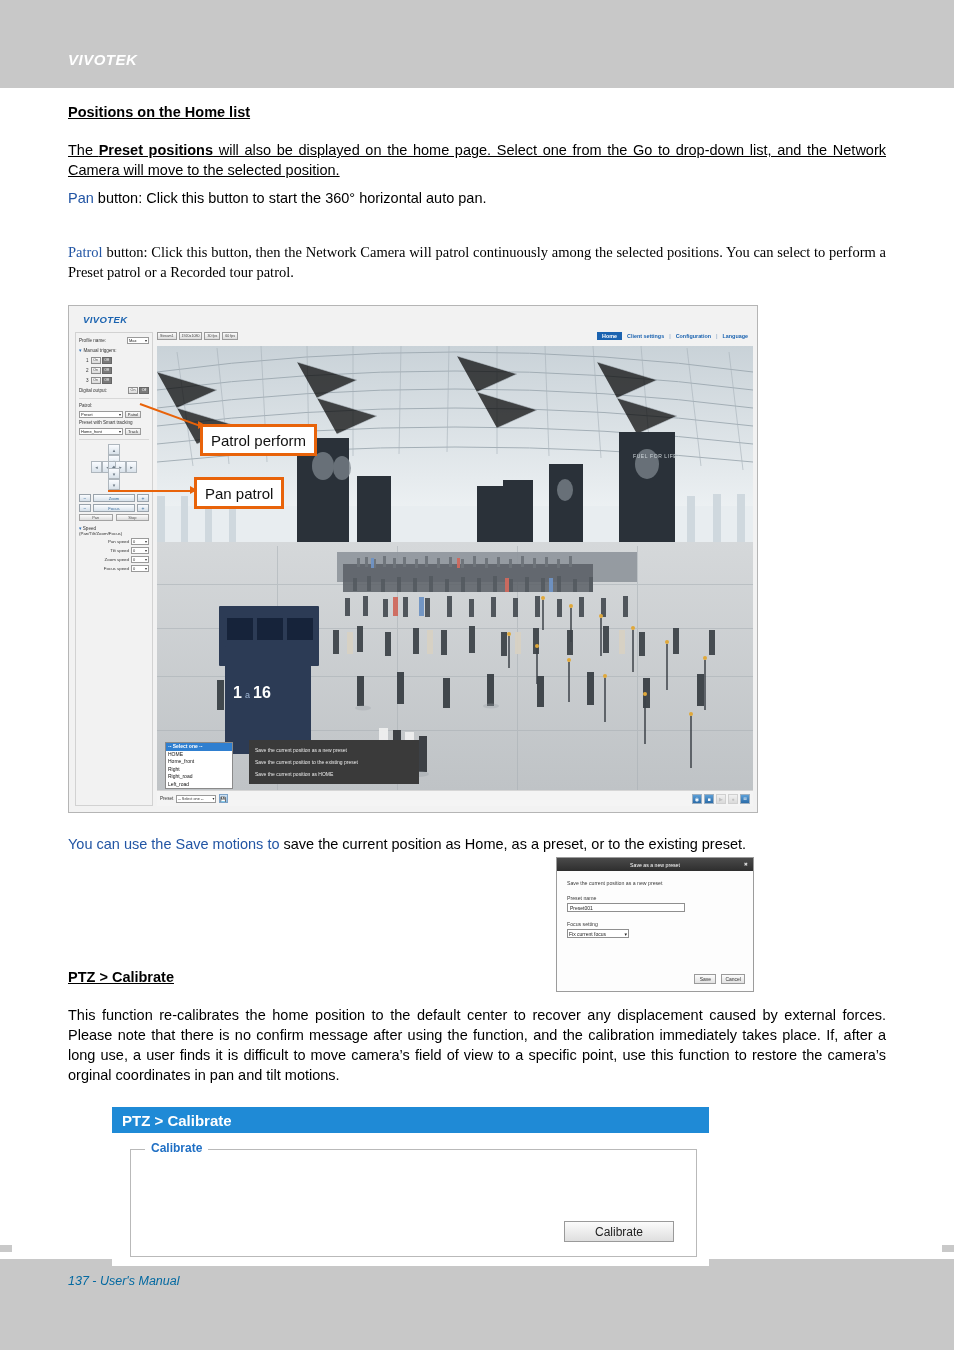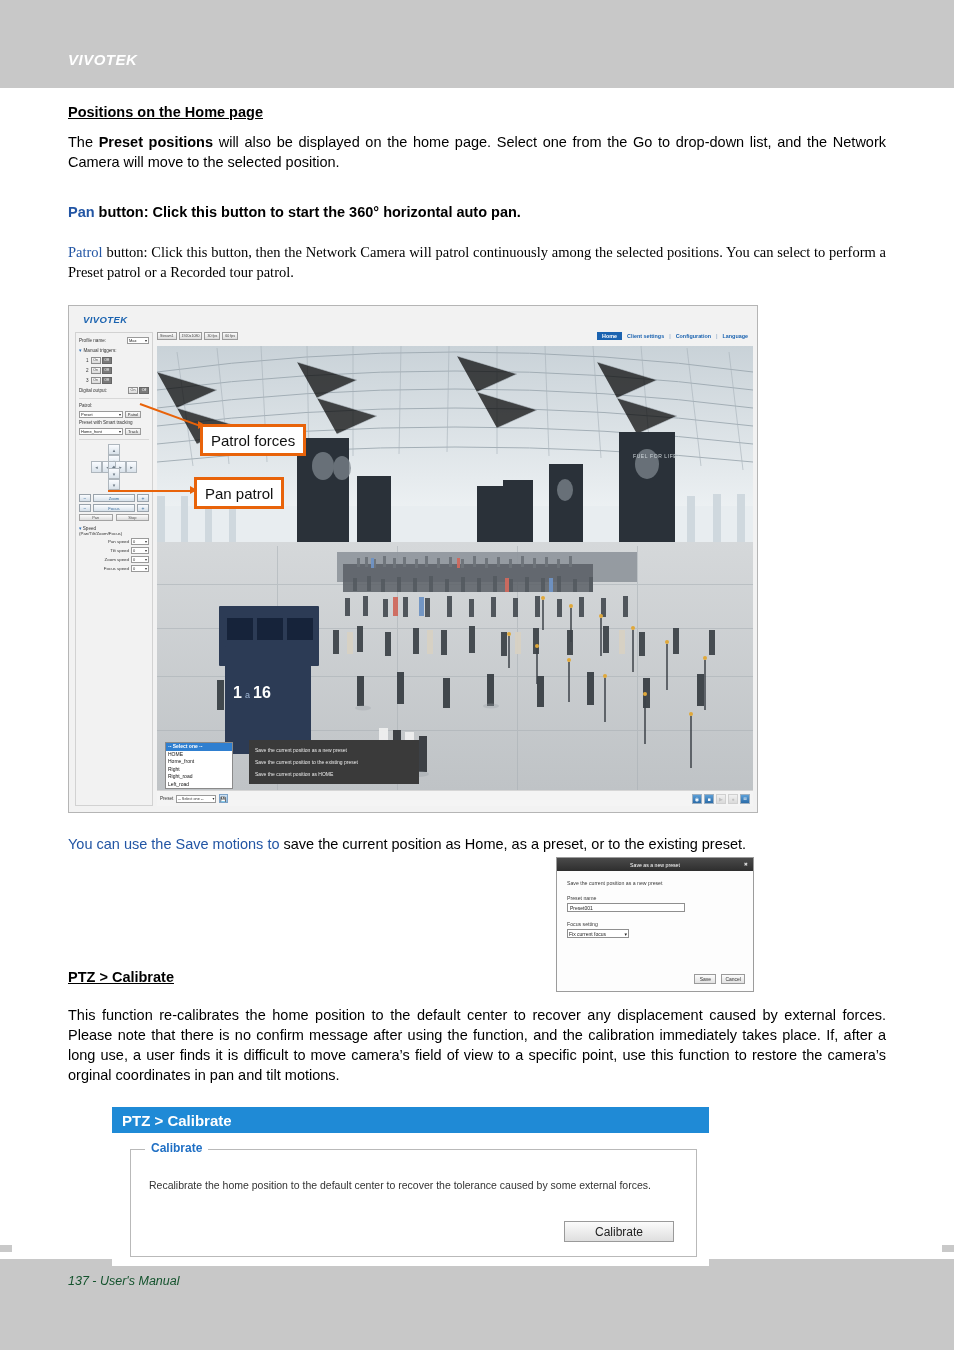--- a/index.html
+++ b/index.html
@@ -29,21 +29,21 @@
   .page-body {
     position:absolute; top:89px; left:0; width:954px; height:1170px;
     background:#ffffff;
   }
   .page-footer {
     position:absolute; top:1259px; left:0; width:954px; height:91px;
     background:#c8c8c8;
   }
   .footer-text {
     position:absolute; left:68px; top:1274px;
-    font-size:12.5px; font-style:italic; color:#14532d;
+    font-size:12.5px; font-style:italic; color:#0369a1;
   }
 
   
   .content { position:absolute; left:0; top:0; width:954px; }
   h3.sec {
     position:absolute; left:68px;
     margin:0; font-size:14.5px; font-weight:bold; color:#000;
     text-decoration:underline; white-space:nowrap;
   }
   p.para {
@@ -301,27 +301,27 @@
 
 <div class="page-header"></div>
 <div class="brand">VIVOTEK</div>
 <div class="header-rule"></div>
 <div class="page-body"></div>
 <div class="page-footer"></div>
 <div class="footer-text">137 - User's Manual</div>
 
 <div class="content">
 
-  <h3 class="sec" style="top:104px;">Positions on the Home page</h3>
-
-  <p class="para" style="top:132px;">
+  <h3 class="sec" style="top:104px;">Positions on the Home list</h3>
+
+  <p class="para" style="top:140px;text-decoration:underline;">
     <span>The </span><b>Preset positions</b><span> will also be displayed on the home page. Select one from the Go to drop-down list, and the Network Camera will move to the selected position.</span>
   </p>
 
-  <p class="para" style="top:202px;font-weight:bold;">
+  <p class="para" style="top:188px;">
     <span class="blue">Pan</span><span> button: Click this button to start the 360° horizontal auto pan.</span>
   </p>
 
   <p class="para" style="top:242px;font-family:Liberation Serif, serif;">
     <span class="blue">Patrol</span><span> button: Click this button, then the Network Camera will patrol continuously among the selected positions. You can select to perform a Preset patrol or a Recorded tour patrol.</span>
   </p>
 
   <p class="para" style="top:834px;">
     <span class="blue">You can use the Save motions to</span><span>  save the current position as Home, as a preset, or to the existing preset.</span>
   </p>
@@ -772,21 +772,21 @@
     </div>
   </div>
 </div>
 
 <div class="lead" style="left:140px; top:403px; width:66px; transform:rotate(20deg);"></div>
 <div class="leadhead" style="left:198px; top:421px;"></div>
 
 <div class="lead" style="left:108px; top:490px; width:88px;"></div>
 <div class="leadhead" style="left:190px; top:486px;"></div>
 
-<div class="callout patrol">Patrol forces</div>
+<div class="callout patrol">Patrol perform</div>
 <div class="callout pan">Pan patrol</div>
 
 <div class="dialog">
   <div class="dlg-title">
     <span>Save as a new preset</span>
     <span class="dlg-close">✖</span>
   </div>
   <div class="dlg-body">
     <div class="dlg-desc">Save the current position as a new preset</div>
     <div class="dlg-lab">Preset name</div>
@@ -802,19 +802,18 @@
   <div class="dlg-foot">
     <div>Save</div>
     <div>Cancel</div>
   </div>
 </div>
 
 <div class="ptzpanel">
   <div class="ptz-head">PTZ  &gt; Calibrate</div>
   <div class="ptz-box">
     <div class="ptz-legend">Calibrate</div>
-    <div class="ptz-text">Recalibrate the home position to the default center to recover the tolerance caused by some external forces.</div>
     <div class="ptz-btn">Calibrate</div>
   </div>
   <div class="ptz-tail"></div>
 </div>
 <div class="ptz-stub-l"></div>
 <div class="ptz-stub-r"></div>
 
 </body></html>

